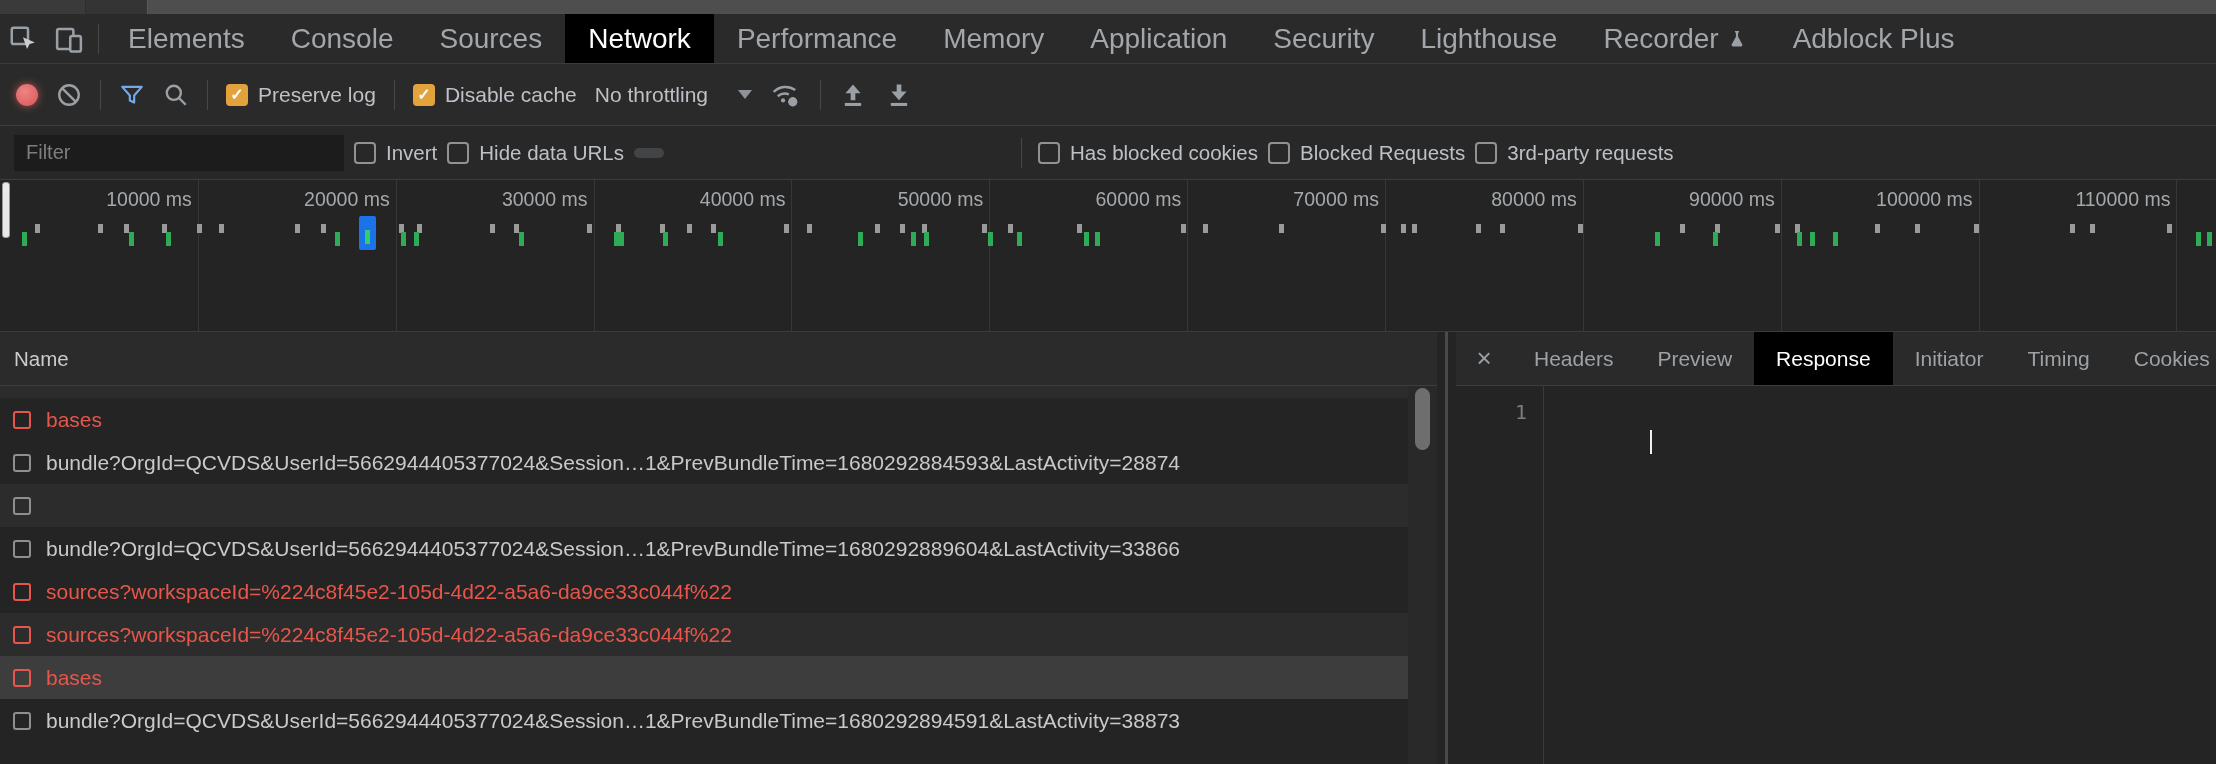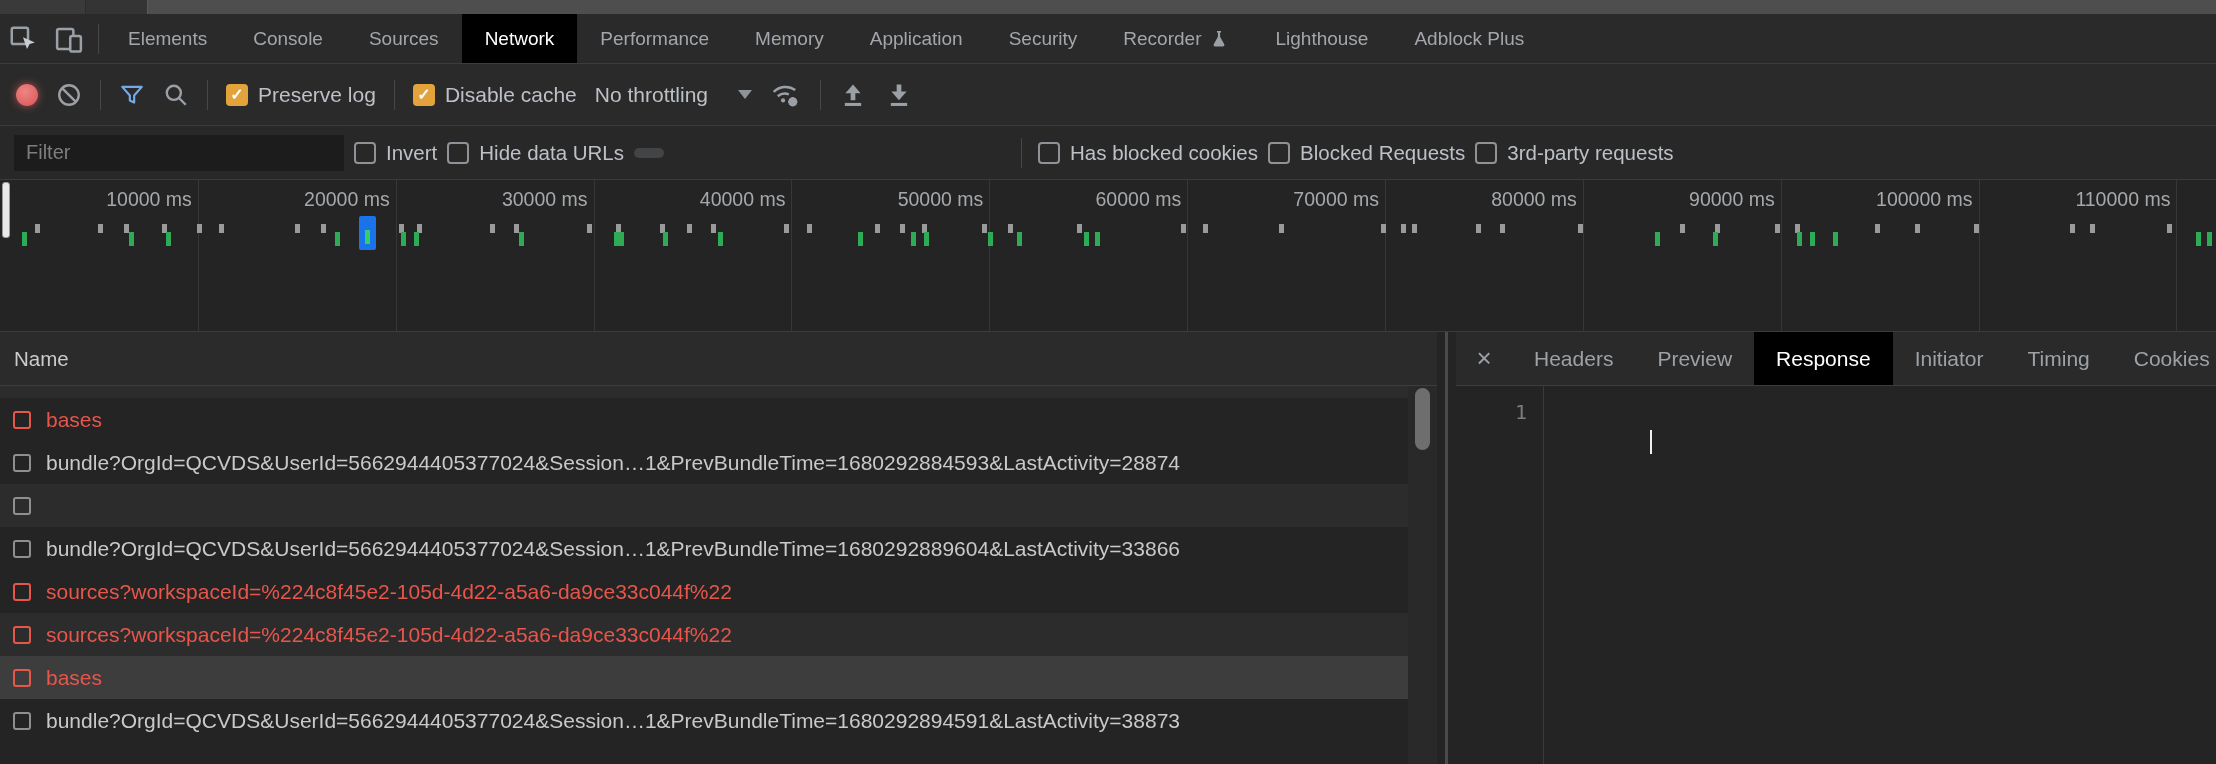--- a/index.html
+++ b/index.html
@@ -13,21 +13,21 @@
   
   .top-strip { height:14px; display:flex; background:#4e4e4e; }
   .top-strip .seg1 { width:86px; background:#3a3a3a; border-right:1px solid #2c2c2c; }
   .top-strip .seg2 { width:62px; background:#343434; border-right:1px solid #5a5a5a; }
   .top-strip .seg3 { flex:1; background:#4e4e4e; }
 
   
   .tabbar { height:50px; background:#2a2a2a; display:flex; align-items:stretch; border-bottom:1px solid #3c3c3c; }
   .tabbar .icon-btn { width:46px; display:flex; align-items:center; justify-content:center; }
   .vsep { width:1px; background:#474747; height:30px; align-self:center; margin:0 6px; }
-  .tab { display:flex; align-items:center; gap:8px; padding:0 23px; font-size:19px; color:#a3a7ab; white-space:nowrap; }
+  .tab { display:flex; align-items:center; gap:8px; padding:0 23px; font-size:28px; color:#a3a7ab; white-space:nowrap; }
   .tab.selected { background:#000; color:#fff; }
   .tab .flask { display:none; }
   .tab.has-flask .flask { display:inline-block; }
 
   
   .toolbar { height:62px; background:#2a2a2a; display:flex; align-items:center; gap:18px; padding:0 16px; border-bottom:1px solid #3c3c3c; }
   .record-dot { width:22px; height:22px; border-radius:50%; background:radial-gradient(circle at 40% 35%, #ef8484, #d95555); box-shadow:0 0 8px rgba(230,100,100,.7); }
   .tbar-sep { width:1px; height:30px; background:#474747; }
   .check-group { display:flex; align-items:center; gap:10px; }
   .checkbox { width:22px; height:22px; border-radius:4px; display:flex; align-items:center; justify-content:center; }
@@ -154,32 +154,32 @@
     <div class="tab">
       <span>Application</span>
 
     </div>
 
     <div class="tab">
       <span>Security</span>
 
     </div>
 
+    <div class="tab">
+      <span>Lighthouse</span>
+
+    </div>
+
     <div class="tab has-flask">
       <span>Recorder</span>
       <span class="flask">
         <svg width="20" height="22" viewBox="0 0 24 24">
           <path d="M9.5 2.5h5v1.2l-1.2 1.2v4.3l5 9.2a1.8 1.8 0 0 1-1.6 2.6H7.3a1.8 1.8 0 0 1-1.6-2.6l5-9.2V4.9L9.5 3.7z" fill="#9aa0a6"></path>
         </svg>
       </span>
-    </div>
-
-    <div class="tab">
-      <span>Lighthouse</span>
-
     </div>
 
     <div class="tab">
       <span>Adblock Plus</span>
 
     </div>
   </div>
 
 <div class="toolbar">
   <div class="record-dot"></div>

